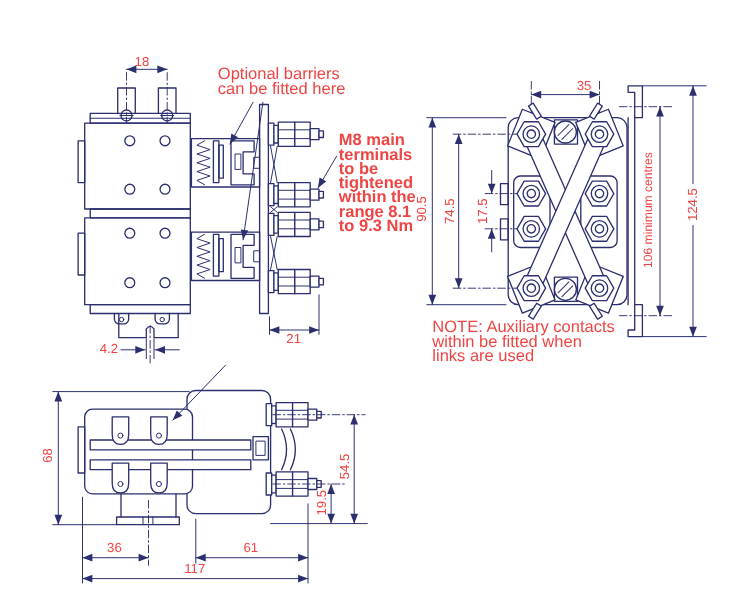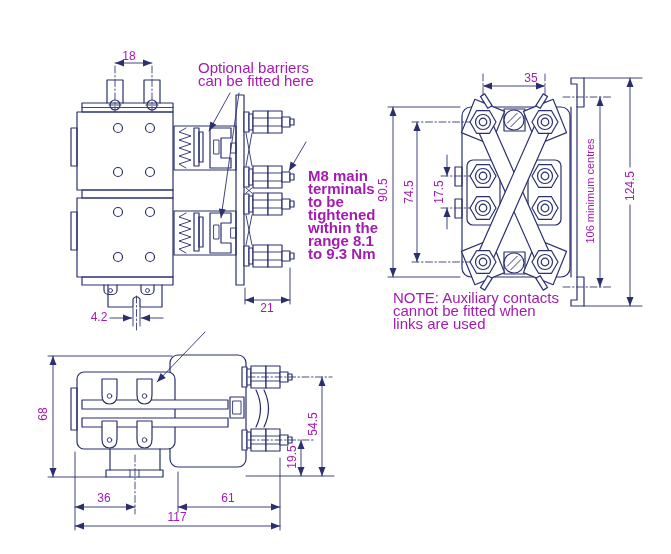--- a/index.html
+++ b/index.html
@@ -1,17 +1,17 @@
 <!DOCTYPE html>
 <html><head>
 <meta charset="utf-8">
 <style>
   html,body{margin:0;padding:0;background:#fff;}
   .stage{position:relative;width:671px;height:554px;background:#fff;overflow:hidden;
-         font-family:"Liberation Sans",sans-serif;color:#a21caf;}
+         font-family:"Liberation Sans",sans-serif;color:#ef4444;}
   .stage svg{position:absolute;left:0;top:0;}
   .s{stroke:#2b2f6e;fill:none;stroke-width:1.2;stroke-linejoin:round;stroke-linecap:round;}
   .sf{stroke:#2b2f6e;fill:#ffffff;stroke-width:1.2;stroke-linejoin:round;}
   .t{stroke-width:0.9;}
   .dd{stroke-dasharray:7 2.5 1.5 2.5;stroke-width:0.85;}
   .lbl{position:absolute;font-size:15px;line-height:13px;white-space:pre-line;}
   .bold{font-weight:bold;}
   .dimtxt{position:absolute;font-size:12px;white-space:nowrap;transform:translate(-50%,-50%);}
   .rot{transform:translate(-50%,-50%) rotate(-90deg);}
   .sm{font-size:11px;}
@@ -266,38 +266,38 @@
     <line class="s t" x1="280" y1="458" x2="280" y2="530"></line>
     <line class="s t" x1="75" y1="507" x2="135" y2="507" marker-start="url(#ar)" marker-end="url(#ar)"></line>
     <line class="s t" x1="178" y1="507" x2="280" y2="507" marker-start="url(#ar)" marker-end="url(#ar)"></line>
     <line class="s t" x1="75" y1="526" x2="280" y2="526" marker-start="url(#ar)" marker-end="url(#ar)"></line>
   </g>
 </svg>
 
 <div class="dimtxt" style="left:129px;top:56px;">18</div>
 <div class="lbl" style="left:198px;top:61px;">Optional barriers
 can be fitted here</div>
-<div class="lbl bold" style="left:308px;top:121px;margin-top:48px;">M8 main
+<div class="lbl bold" style="left:308px;top:121px;">M8 main
 terminals
 to be
 tightened
 within the
 range 8.1
 to 9.3 Nm</div>
 <div class="dimtxt" style="left:267px;top:308px;">21</div>
 <div class="dimtxt" style="left:99px;top:317px;">4.2</div>
 
 <div class="dimtxt" style="left:513px;top:78px;margin-left:18px;">35</div>
 <div class="dimtxt rot" style="left:383px;top:190px;">90.5</div>
 <div class="dimtxt rot" style="left:409px;top:192px;">74.5</div>
 <div class="dimtxt rot" style="left:439px;top:192px;">17.5</div>
 <div class="dimtxt rot sm" style="left:590px;top:191px;">106 minimum centres</div>
 <div class="dimtxt rot" style="left:630px;top:186px;">124.5</div>
 <div class="lbl" style="left:393px;top:291px;">NOTE: Auxiliary contacts
-cannot be fitted when
+within be fitted when
 links are used</div>
 
 <div class="dimtxt rot" style="left:43px;top:414px;">68</div>
 <div class="dimtxt rot" style="left:313px;top:424px;">54.5</div>
 <div class="dimtxt rot" style="left:292px;top:457px;">19.5</div>
 <div class="dimtxt" style="left:104px;top:498px;text-align:center;">36</div>
 <div class="dimtxt" style="left:228px;top:498px;">61</div>
 <div class="dimtxt" style="left:177px;top:517px;">117</div>
 
 </div>

